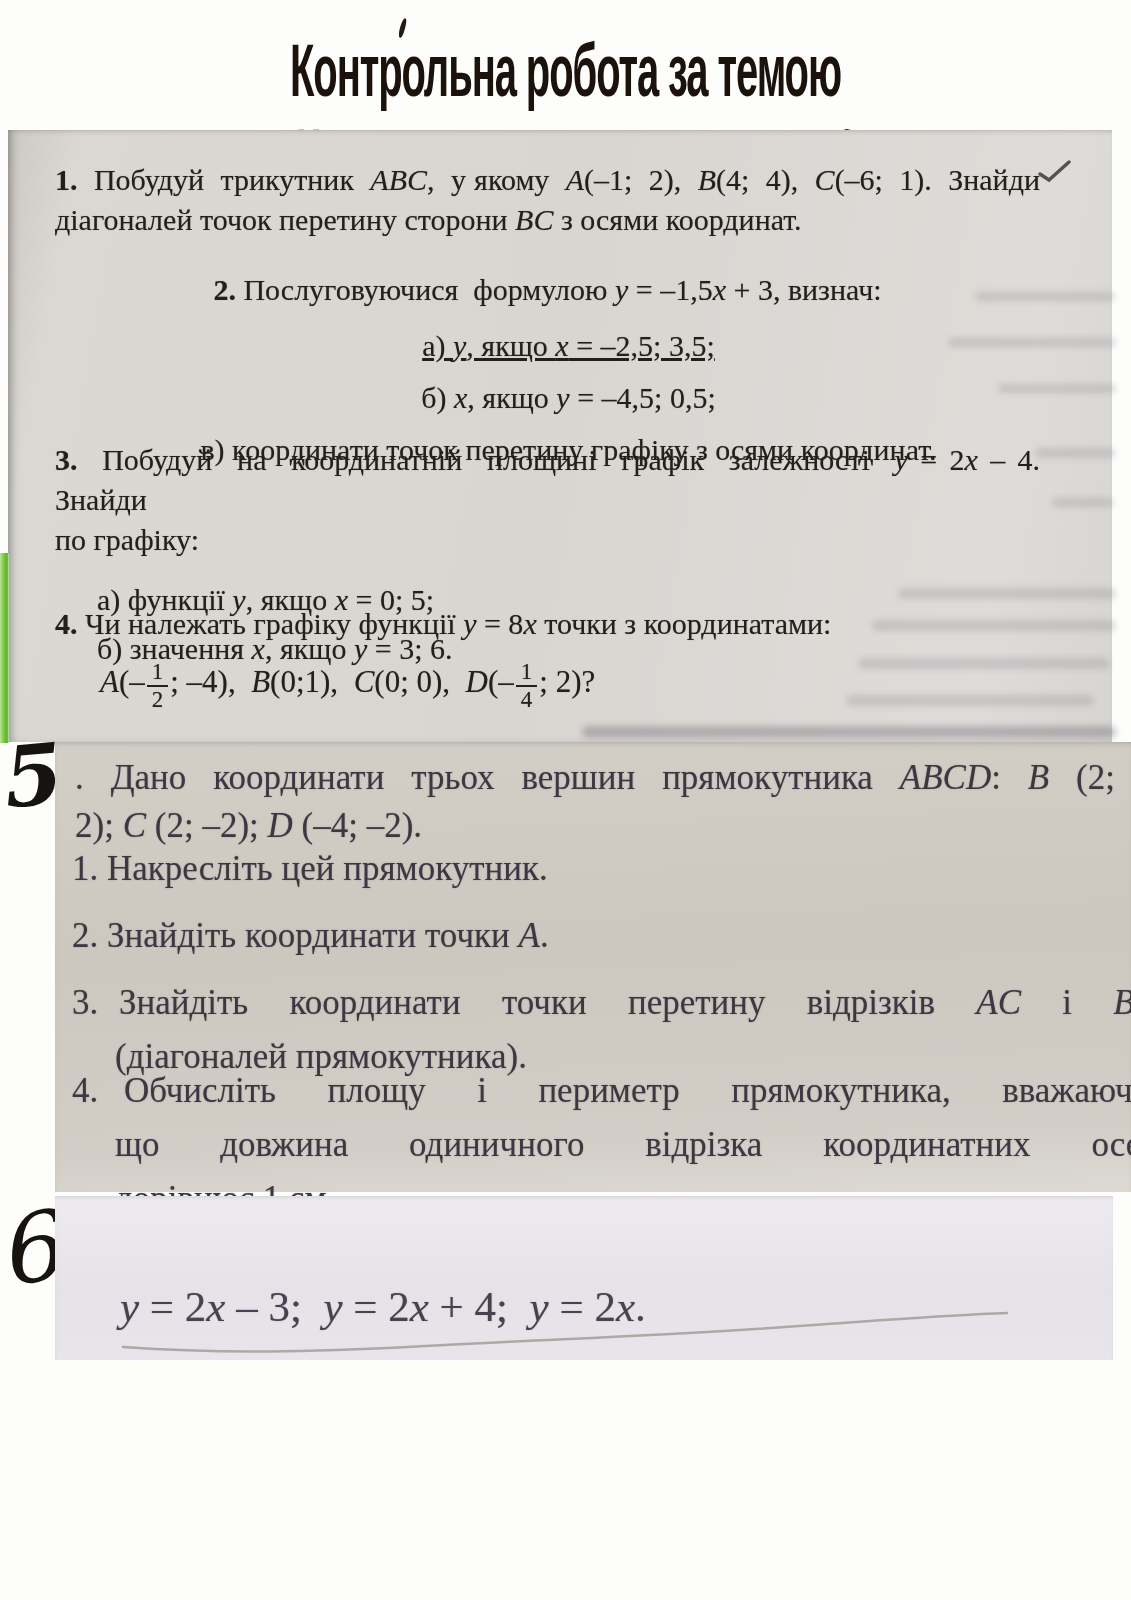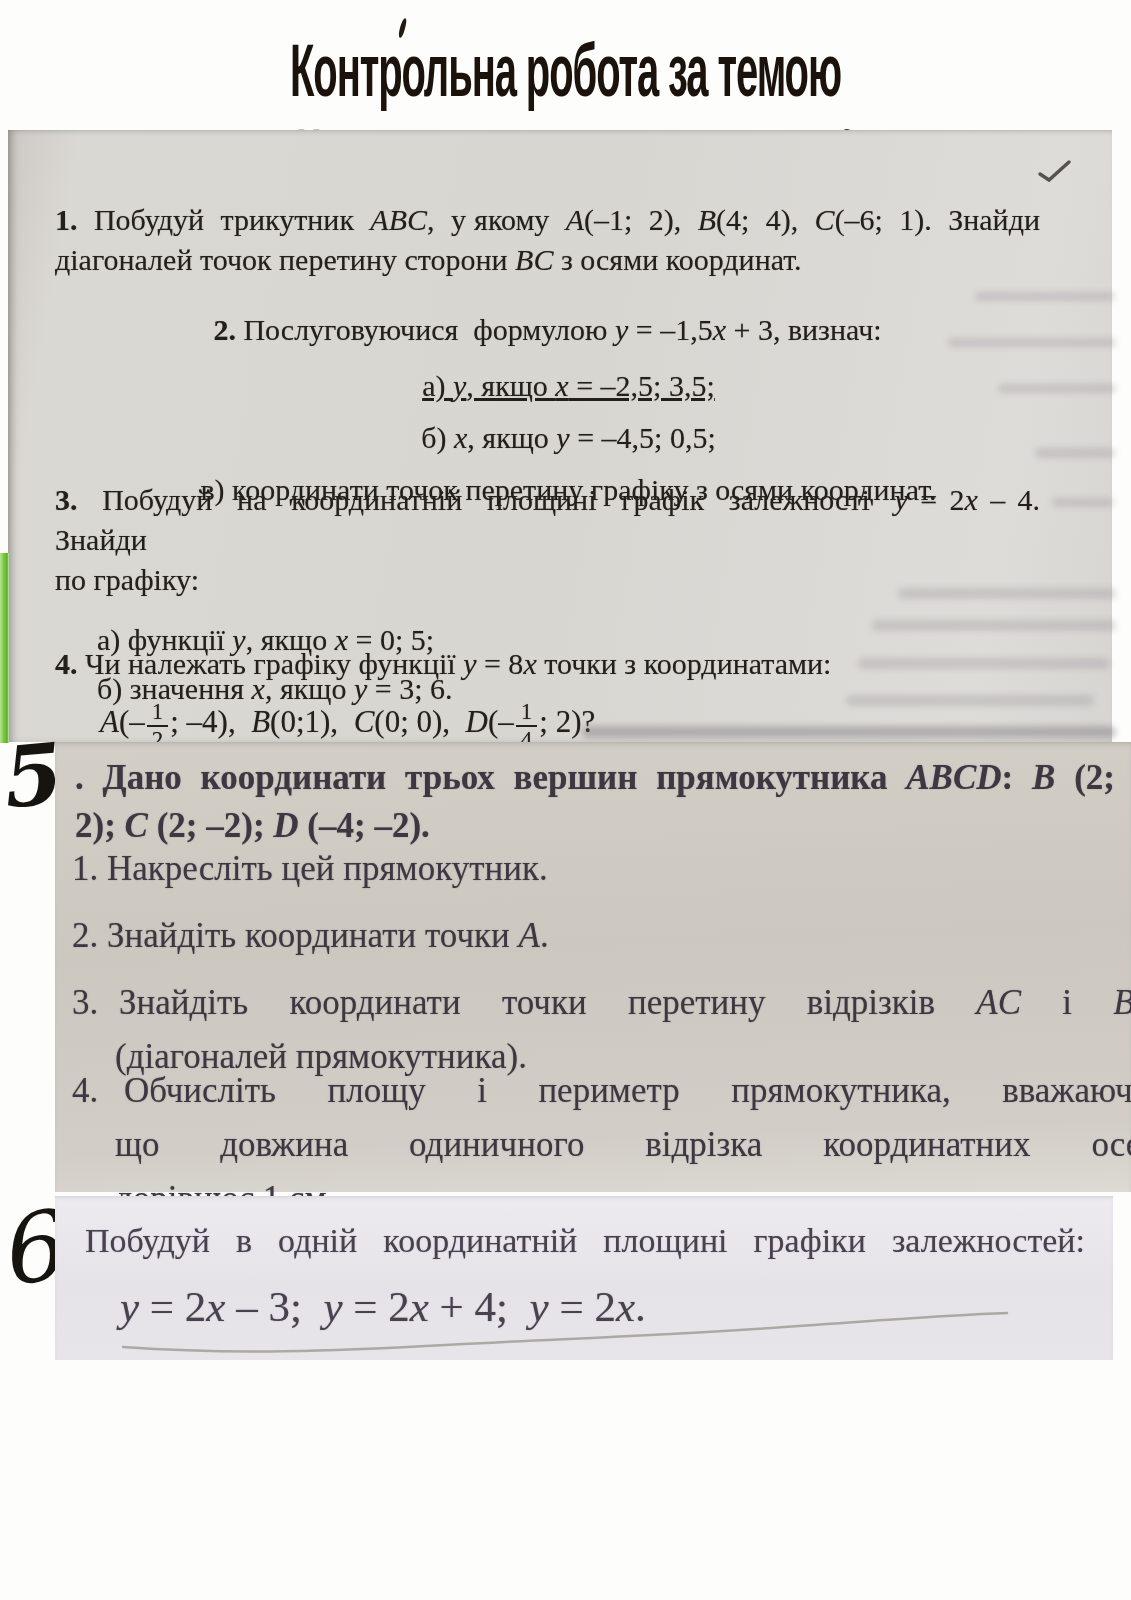--- a/index.html
+++ b/index.html
@@ -13,40 +13,40 @@
        letter-spacing:-2px;}
   .title-flick{position:absolute;left:400px;top:18px;width:5px;height:20px;background:#241a10;
        border-radius:60% 40% 50% 50%;transform:rotate(14deg);}
 
   
   .scan1{position:absolute;left:8px;top:130px;width:1104px;height:612px;
      background:linear-gradient(100deg,#ccc9c4 0%,#dad8d3 6%,#d8d6d1 50%,#dedcd8 88%,#d7d5d1 100%);
      box-shadow:inset 7px 0 9px -4px rgba(95,92,87,.55), inset 0 3px 5px -3px rgba(120,117,112,.4);
      color:#23201c;font-size:30px;line-height:40px;}
   .scan1 .txt{text-shadow:0 0 1px rgba(55,50,45,.45);}
-  .prob{position:absolute;left:47px;width:985px;margin-top:40px;}
+  .prob{position:absolute;left:47px;width:985px;}
   .jline{text-align:justify;text-align-last:justify;}
   .num{font-weight:700;}
   .it{font-style:italic;}
   span[data-bind]{white-space:pre-wrap;}
   .sub{margin-left:42px;line-height:52px;}
 
   
   .frac{display:inline-flex;flex-direction:column;align-items:center;vertical-align:middle;
         font-size:0.74em;line-height:1.12;margin:0 2px;transform:translateY(1px);}
   .fnum{border-bottom:2px solid currentColor;padding:0 5px;}
   .p4row{margin-left:45px;margin-top:14px;font-size:31px;}
 
   
   .scan5{position:absolute;left:55px;top:742px;width:1076px;height:450px;
      background:linear-gradient(178deg,#d3cfc7 0%,#ccc8c0 45%,#d2cec7 85%,#ddd9d3 100%);
      box-shadow:inset 0 4px 6px -4px rgba(110,105,100,.5);
      color:#3e3742;font-size:35px;line-height:48px;}
   .scan5 .txt{text-shadow:0 0 1.3px rgba(75,66,80,.5);}
-  .s5head{position:absolute;left:20px;top:12px;width:1040px;font-weight:bold;}
+  .s5head{position:absolute;left:20px;top:12px;width:1040px;}
   .s5-item{position:absolute;left:0;width:1045px;padding-left:60px;text-indent:-43px;line-height:54px;}
   .s5-cont{text-indent:0;}
 
   
   .scan6{position:absolute;left:55px;top:1196px;width:1058px;height:164px;
      background:linear-gradient(180deg,#edebef 0%,#e5e3e8 55%,#e7e5e9 100%);
      box-shadow:inset 0 3px 5px -3px rgba(120,115,125,.35);
      color:#4a4150;font-size:34px;}
   .scan6 .txt{text-shadow:0 0 1.2px rgba(80,70,90,.45);}
   .s6head{position:absolute;left:30px;top:26px;width:1000px;text-align:justify;text-align-last:justify;}
@@ -146,21 +146,20 @@
       <div class="s5-cont"><span data-bind="p5.i3l2">(діагоналей прямокутника).</span></div>
     </div>
     <div class="s5-item txt" style="top:322px;">
       <div class="jline"><span data-bind="p5.i4l1">4. Обчисліть  площу  і  периметр  прямокутника,  вважаючи,</span></div>
       <div class="s5-cont jline"><span data-bind="p5.i4l2">що  довжина  одиничного  відрізка  координатних  осей</span></div>
       <div class="s5-cont"><span data-bind="p5.i4l3">дорівнює 1 см.</span></div>
     </div>
   </div>
 
   <div class="scan6">
-    <div class="s6head txt"><span data-bind="p6.head">Побудуй в одній координатній площині графіки залежностей:</span></div>
     <div class="s6eq txt"><span class="it" data-bind="p6.e1y">y</span><span data-bind="p6.e1a"> = 2</span><span class="it" data-bind="p6.e1x">x</span><span data-bind="p6.e1b"> – 3;  </span><span class="it" data-bind="p6.e2y">y</span><span data-bind="p6.e2a"> = 2</span><span class="it" data-bind="p6.e2x">x</span><span data-bind="p6.e2b"> + 4;  </span><span class="it" data-bind="p6.e3y">y</span><span data-bind="p6.e3a"> = 2</span><span class="it" data-bind="p6.e3x">x</span><span data-bind="p6.e3b">.</span></div>
 
     <svg class="deco" style="left:60px;top:105px;" width="900" height="55">
       <path d="M8 46 C 120 54, 220 50, 330 44 S 520 36, 640 28 S 830 14, 892 12" stroke="#9a948c" stroke-width="2.5" fill="none" opacity="0.75" stroke-linecap="round"></path>
     </svg>
   </div>
 
 </div>
 
 </body></html>

